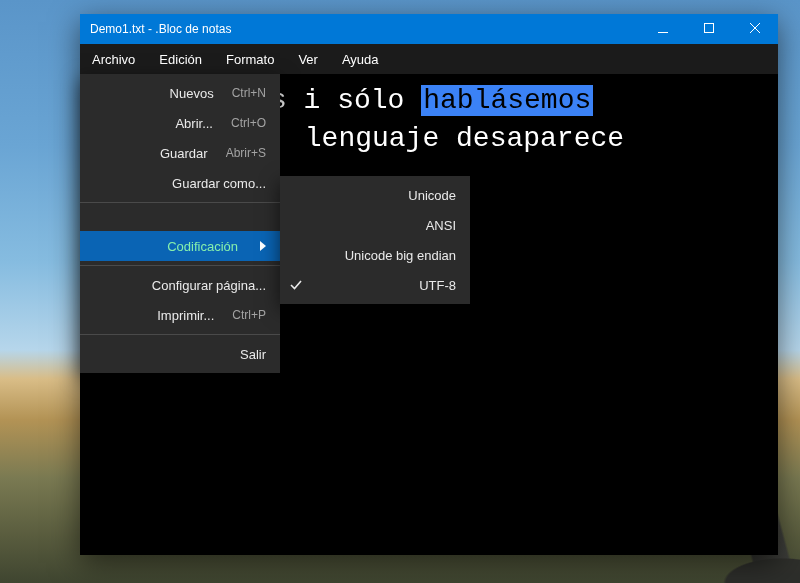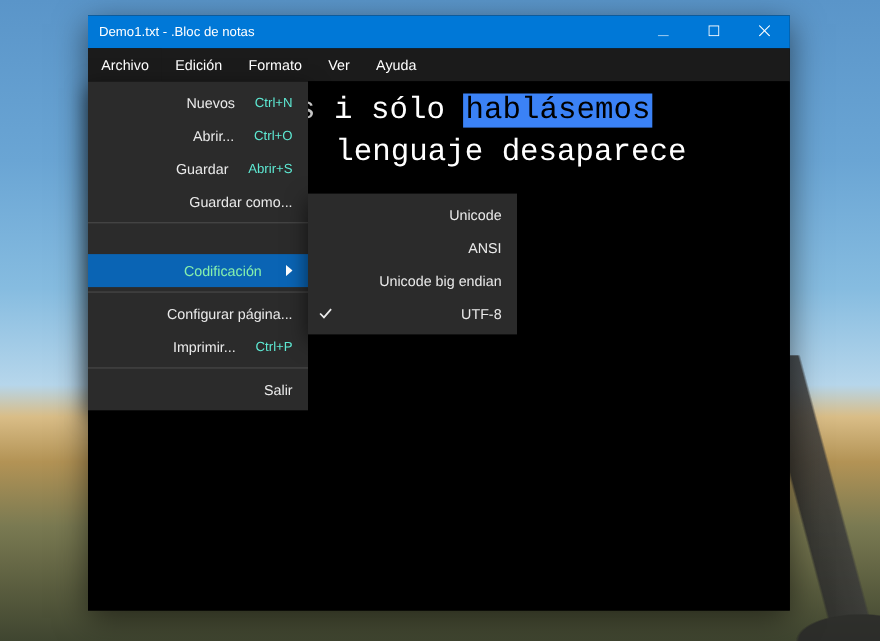--- a/index.html
+++ b/index.html
@@ -15,21 +15,21 @@
     position:absolute; right:0; bottom:0; width:180px; height:260px;
     background:
       radial-gradient(ellipse 140px 60px at 90% 100%, #2a2a2a 0 40%, transparent 42%),
       linear-gradient(75deg, transparent 55%, #2e2e2e 56%, #3a3a3a 70%, transparent 71%);
     opacity:.85;
   }
 
   .window {
     position: absolute;
     left: 80px; top: 14px;
-    width: 638px; height: 541px;
+    width: 698px; height: 541px;
     background: #000;
     box-shadow: 0 8px 28px rgba(0,0,0,.55);
     display: flex; flex-direction: column;
     color: #e6e6e6;
   }
   .titlebar {
     height: 30px; background: #0078d7; color: #fff;
     display: flex; align-items: center; font-size: 12px;
     padding-left: 10px; user-select: none;
   }
@@ -59,21 +59,21 @@
     position:absolute; background:#2b2b2b; color:#eaeaea;
     font-size:13px; box-shadow:0 6px 18px rgba(0,0,0,.6);
     padding:4px 0; min-width:190px;
   }
   .menu .mi {
     display:flex; align-items:center; height:30px; padding:0 14px;
     justify-content:space-between; gap:18px; position:relative;text-align:right;
   }
   .menu .mi.sel { background:#0a64b4; color:#86efac;margin-top:28px; }
   .menu .label { flex:1; }
-  .menu .shortcut { color:#5eead4; font-size:12px; }
+  .menu .shortcut { color:#a3a3a3; font-size:12px; }
   .menu .sep { height:1px; background:#4a4a4a; margin:4px 0; }
   .menu .chev { width:10px; display:flex; justify-content:flex-end; }
   .menu .chev svg { width:6px; height:10px; fill:#fff; }
 
   .archivo-menu { left:80px; top:74px; width:200px; }
 
   .submenu { left:280px; top:176px; width:180px; padding:4px 0; }
   .submenu .mi { padding-left:34px; }
   .submenu .check {
     position:absolute; left:10px; width:14px; display:flex; align-items:center;

